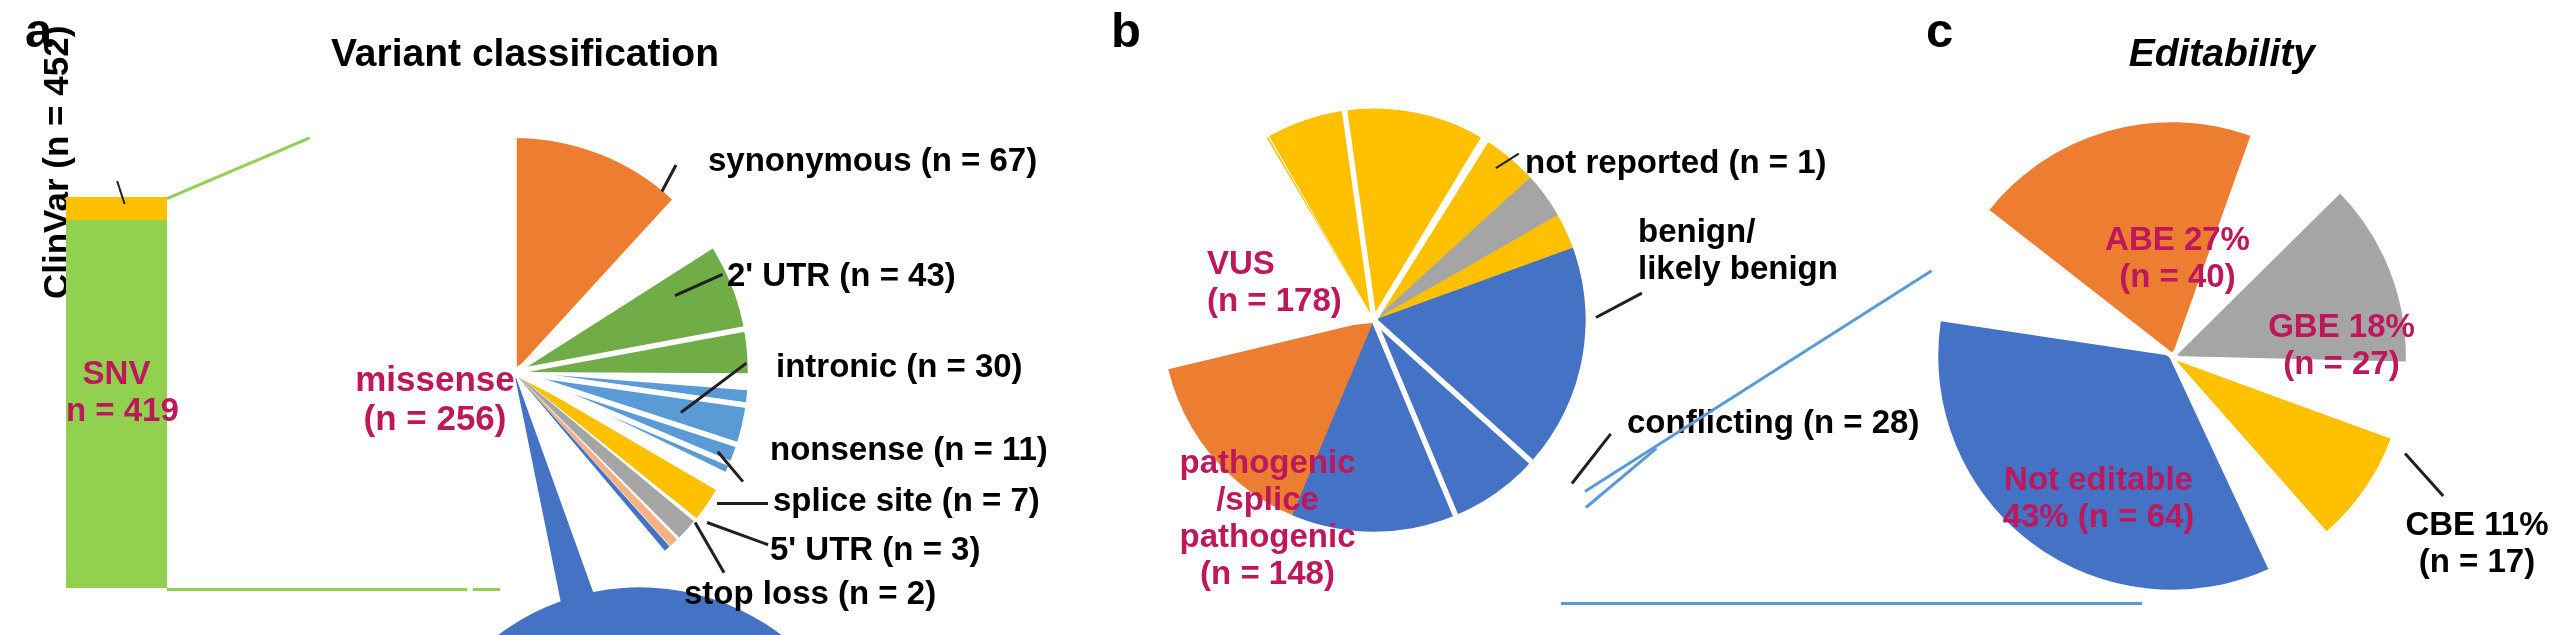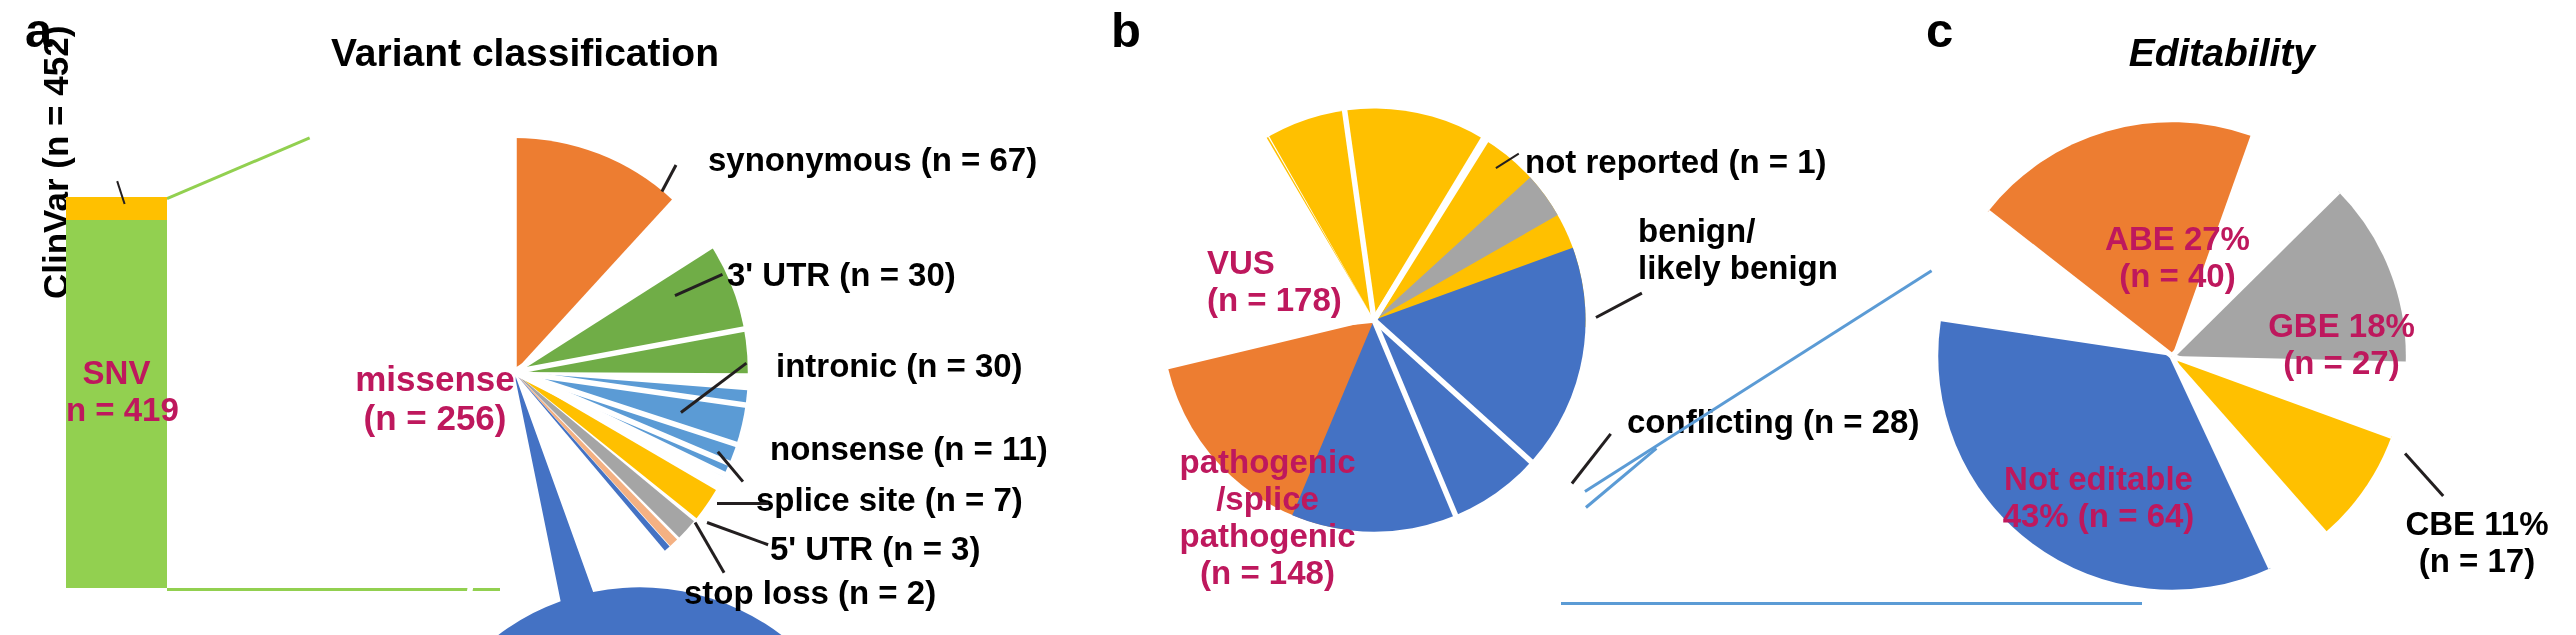--- a/index.html
+++ b/index.html
@@ -139,30 +139,30 @@
   </svg>
 
   <div class="slice-label" style="left:348px; top:359px; width:174px; font-size:35px;">
     <div>missense</div>
     <div>(n = 256)</div>
   </div>
 
   <div class="callout" style="left:708px; top:142px;">synonymous (n = 67)</div>
   <div class="lead" style="left:662px; top:190px; width:30px; transform: rotate(-62deg);"></div>
 
-  <div class="callout" style="left:727px; top:257px;">3' UTR (n = 30)</div>
+  <div class="callout" style="left:727px; top:257px;">2' UTR (n = 43)</div>
   <div class="lead" style="left:675px; top:294px; width:52px; transform: rotate(-24deg);"></div>
 
   <div class="callout" style="left:756px; top:348px;margin-left:20px;">intronic (n = 30)</div>
   <div class="lead" style="left:681px; top:411px; width:82px; transform: rotate(-37deg);"></div>
 
   <div class="callout" style="left:770px; top:431px;">nonsense (n = 11)</div>
   <div class="lead" style="left:743px; top:480px; width:39px; transform: rotate(-130deg);"></div>
 
-  <div class="callout" style="left:756px; top:482px;">splice site (n =  7)</div>
+  <div class="callout" style="left:773px; top:482px;">splice site (n =  7)</div>
   <div class="lead" style="left:717px; top:502px; width:51px;"></div>
 
   <div class="callout" style="left:770px; top:531px;">5' UTR (n = 3)</div>
   <div class="lead" style="left:707px; top:521px; width:65px; transform: rotate(20deg);"></div>
 
   <div class="callout" style="left:684px; top:575px;">stop loss (n = 2)</div>
   <div class="lead" style="left:695px; top:521px; width:58px; transform: rotate(60deg);"></div>
 
   <div class="panel-letter" style="left:1111px; top:6.3px;">b</div>
 

